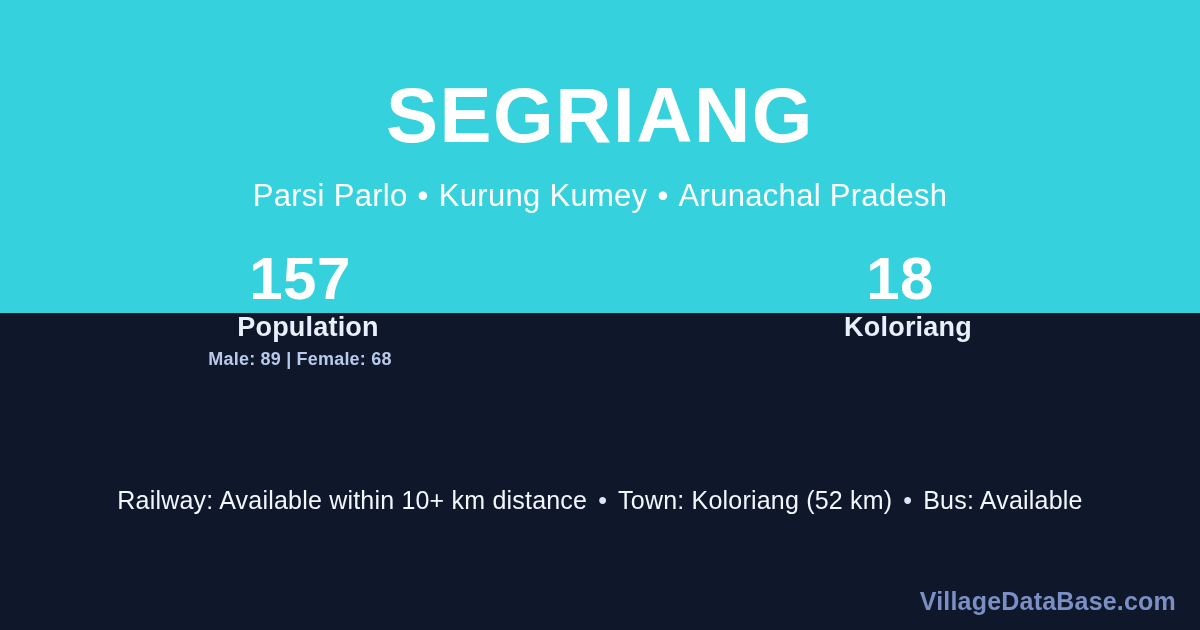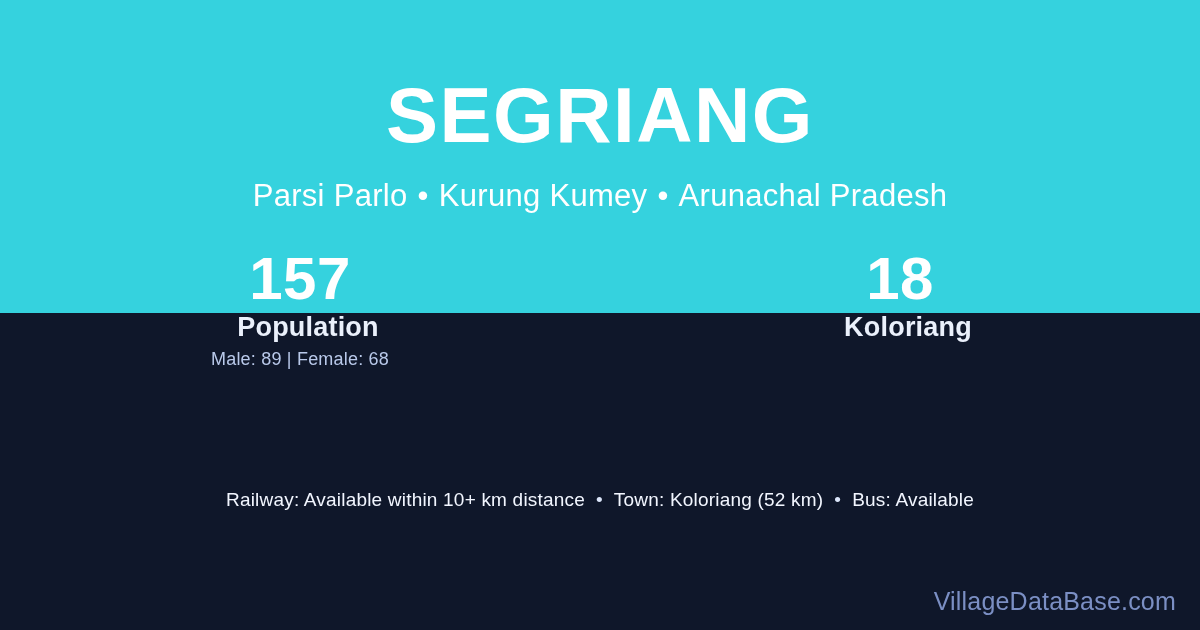--- a/index.html
+++ b/index.html
@@ -98,55 +98,55 @@
     font-weight: 700;
     line-height: 34px;
     color: #eaf0fb;
     letter-spacing: 0.2px;
     padding-left: 16px;
   }
 
   .stat-sub {
     margin-top: 4px;
     font-size: 18px;
-    font-weight: 400;
+    font-weight: 700;
     line-height: 22px;
     color: #b9c9ea;
     letter-spacing: 0.2px;
     min-height: 22px;
   }
 
   
   .infra-line {
     position: absolute;
     top: 485px;
     left: 0;
     width: 1200px;
     text-align: center;
-    font-size: 19px;
+    font-size: 25px;
     font-weight: 400;
     line-height: 30px;
     color: #f2f6ff;
     letter-spacing: 0.2px;
     z-index: 3;
   }
 
   .infra-sep {
     display: inline-block;
     padding: 0 11px;
     color: #dce6fa;
   }
 
   
   .brand {
     position: absolute;
     right: 24px;
     bottom: 14px;
     font-size: 25px;
-    font-weight: 400;
+    font-weight: 700;
     line-height: 30px;
     color: #7b8fc4;
     letter-spacing: 0.2px;
     z-index: 3;
     margin-top: 41px;
   }
 </style>
 </head>
 <body>
 

